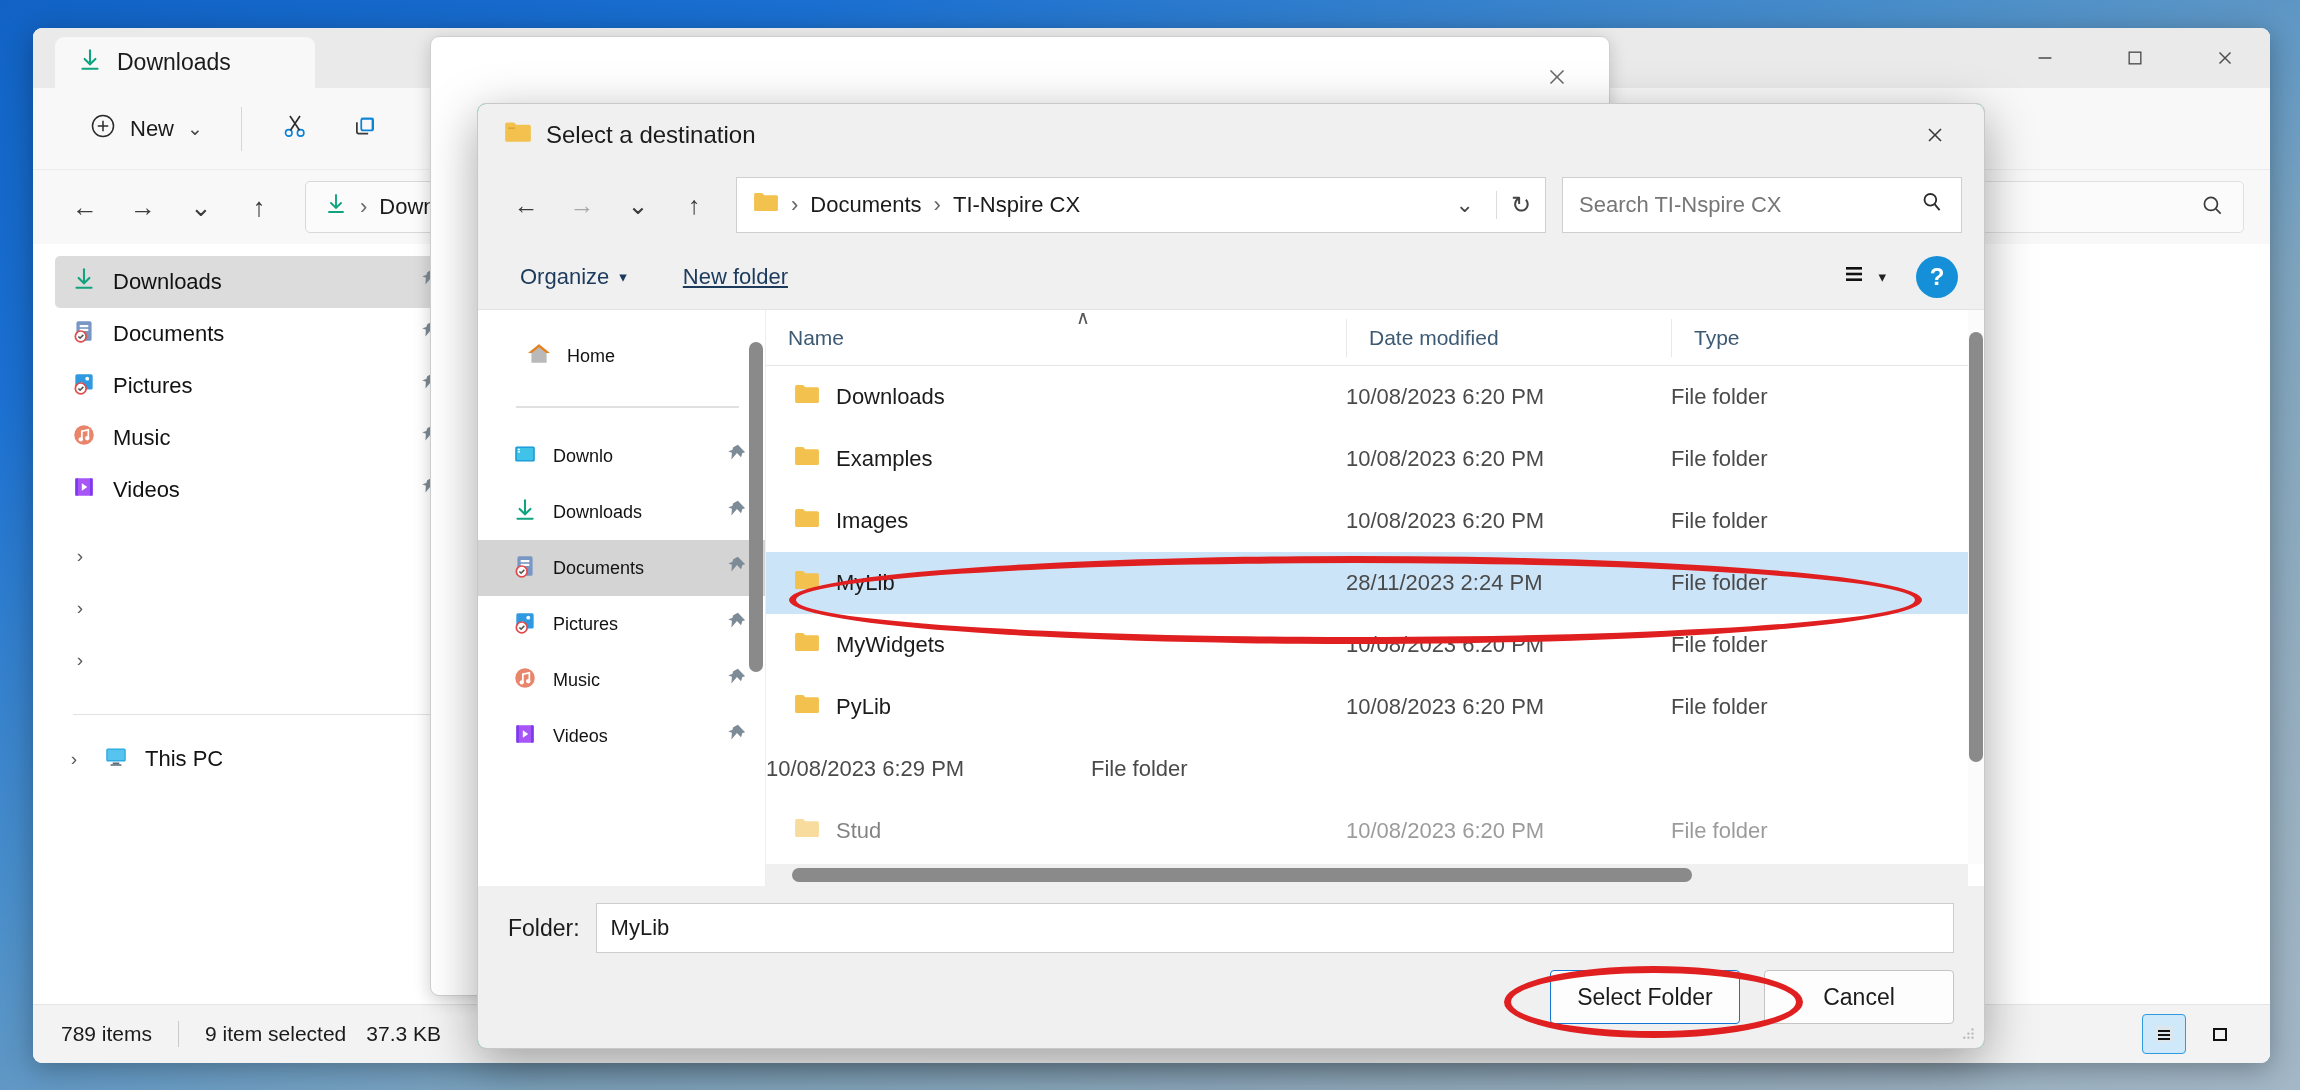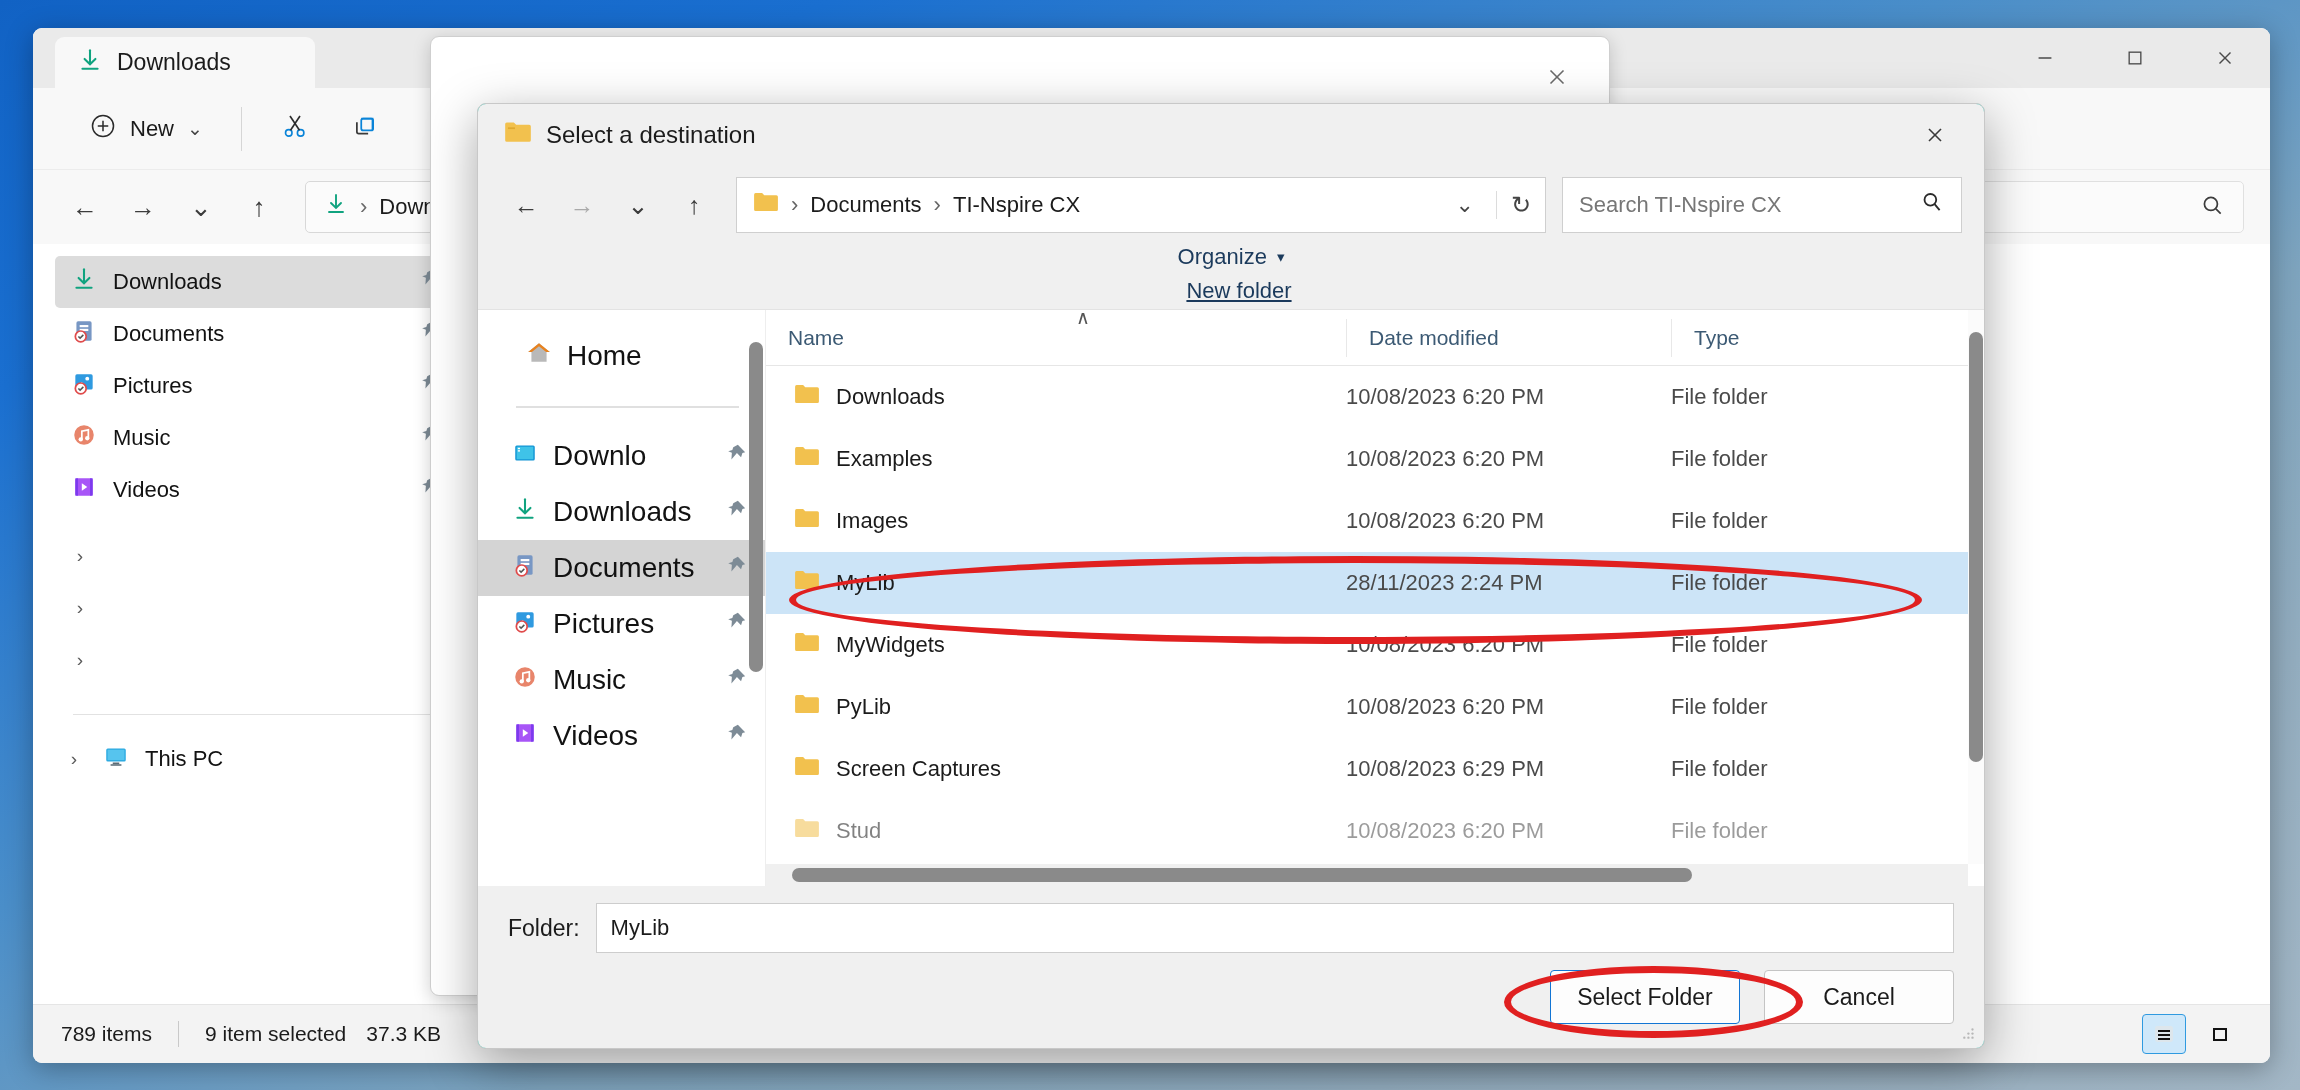--- a/index.html
+++ b/index.html
@@ -197,21 +197,20 @@
     background: #fff; border: 1px solid #cfcfcf;
     display: flex; align-items: center;
     padding: 0 16px; font-size: 22px; color: #767676;
   }
 
   .dlg-toolbar {
     height: 66px; background: #f0f0f0;
     display: flex; align-items: center;
     padding: 0 26px; gap: 8px;
     border-bottom: 1px solid #e3e3e3;
-    flex-direction: column;
   }
   .dlg-tb-btn {
     height: 48px; display: flex; align-items: center; gap: 10px;
     padding: 0 16px; font-size: 22px; color: #1b3a5c; border-radius: 4px;
   }
   .help-btn {
     width: 42px; height: 42px; border-radius: 50%;
     background: #1590d8; color: #fff;
     display: flex; align-items: center; justify-content: center;
     font-size: 24px; font-weight: bold; margin-left: 14px;
@@ -219,21 +218,21 @@
 
   .dlg-content { flex: 1; display: flex; background: #fff; overflow: hidden; position: relative; }
   .dlg-sidebar {
     width: 288px; background: #fff;
     padding-top: 18px; position: relative;
     border-right: 1px solid #eee;
   }
   .dlg-side-item {
     height: 56px; display: flex; align-items: center;
     gap: 15px; padding: 0 18px 0 34px;
-    font-size: 28px; color: #121212;
+    font-size: 18px; color: #121212;
   }
   .dlg-side-item.sel { background: #d4d4d4; }
   .dlg-side-item .pin { margin-left: auto; }
   .dlg-side-sep { height: 2px; background: #e0e0e0; margin: 22px 26px 20px 38px; }
   .dlg-side-scroll {
     position: absolute; right: 2px; top: 32px;
     width: 14px; height: 330px; background: #8a8a8a; border-radius: 7px;
   }
 
   .dlg-files { flex: 1; position: relative; background: #fff; overflow: hidden; }
@@ -821,26 +820,20 @@
           <span><svg width="26" height="22" viewBox="0 0 24 20">
                 <path d="M1 3.2a1.4 1.4 0 0 1 1.4-1.4h6l2 2h11.2a1.4 1.4 0 0 1 1.4 1.4V17a1.4 1.4 0 0 1-1.4 1.4H2.4A1.4 1.4 0 0 1 1 17z" fill="#f2c14e"></path>
               </svg></span>
           <span>PyLib</span>
         </div>
         <div class="cell-date" style="width:325px">10/08/2023 6:20 PM</div>
         <div class="cell-type" style="width:240px">File folder</div>
       </div>
 
       <div class="file-row">
-        <div class="cell-name" style="width:580px">
-          <span><svg width="26" height="22" viewBox="0 0 24 20">
-                <path d="M1 3.2a1.4 1.4 0 0 1 1.4-1.4h6l2 2h11.2a1.4 1.4 0 0 1 1.4 1.4V17a1.4 1.4 0 0 1-1.4 1.4H2.4A1.4 1.4 0 0 1 1 17z" fill="#f2c14e"></path>
-              </svg></span>
-          <span>Screen Captures</span>
-        </div>
         <div class="cell-date" style="width:325px">10/08/2023 6:29 PM</div>
         <div class="cell-type" style="width:240px">File folder</div>
       </div>
 
       <div class="file-row" style="opacity:.55">
         <div class="cell-name" style="width:580px">
           <span><svg width="26" height="22" viewBox="0 0 24 20">
                 <path d="M1 3.2a1.4 1.4 0 0 1 1.4-1.4h6l2 2h11.2a1.4 1.4 0 0 1 1.4 1.4V17a1.4 1.4 0 0 1-1.4 1.4H2.4A1.4 1.4 0 0 1 1 17z" fill="#f2c14e"></path>
               </svg></span>
           <span>Stud</span>

